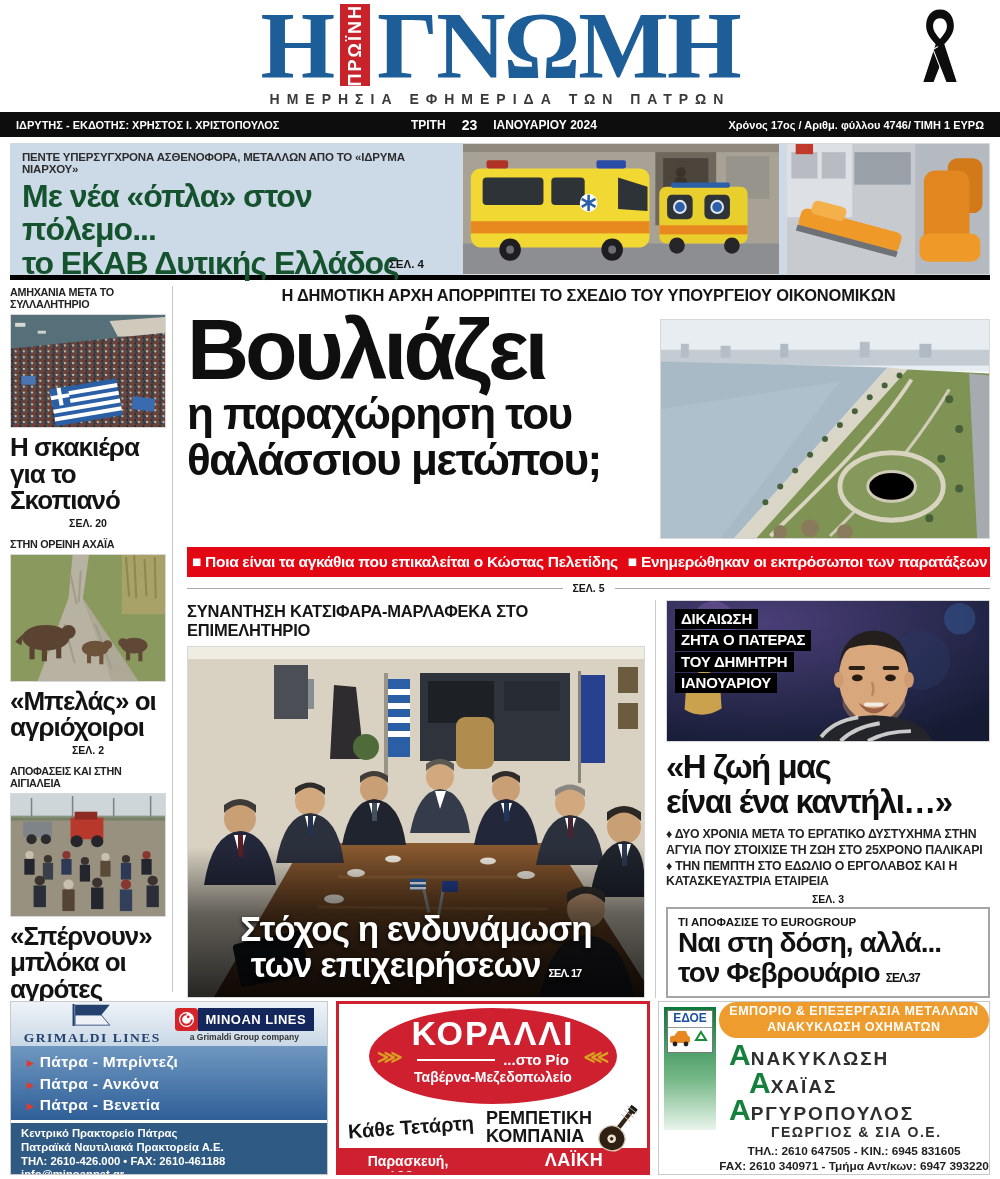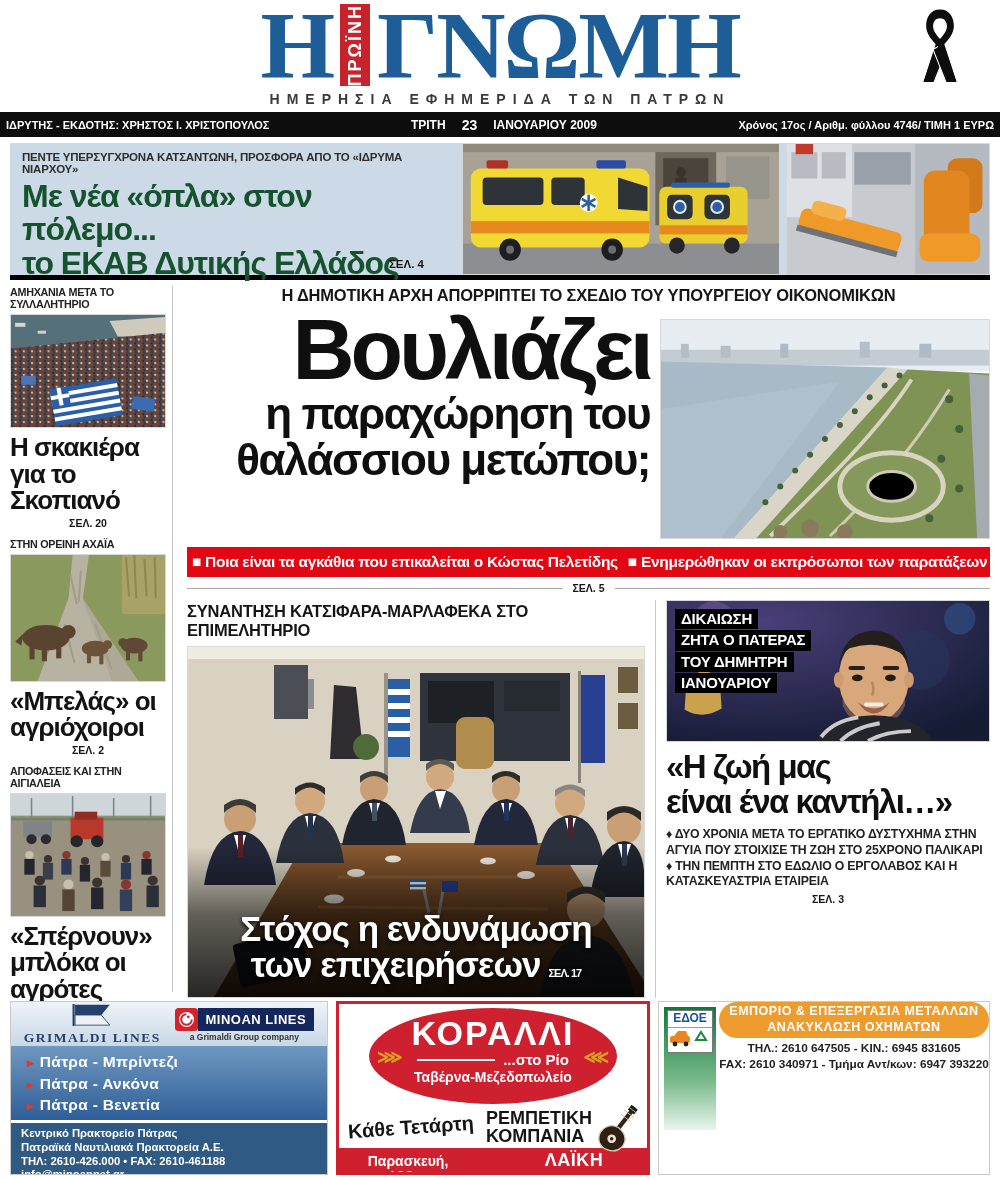--- a/index.html
+++ b/index.html
@@ -13,21 +13,21 @@
         line-height:0.82;color:#1d5e99;letter-spacing:-2px;}
   .logo-box{width:30px;height:82px;background:#c8222b;margin:0 7px;display:flex;
         align-items:center;justify-content:center;}
   .logo-vert{writing-mode:vertical-rl;transform:rotate(180deg);color:#fff;font-weight:bold;
         font-size:18px;letter-spacing:2px;line-height:1;}
   .subtitle{margin-top:5px;font-size:14px;letter-spacing:7px;color:#3a3a3a;font-weight:600;}
   .ribbon{position:absolute;right:34px;top:2px;}
 
   
   .datebar{height:25px;margin:0;background:#0d0d0d;color:#fff;display:flex;
-        justify-content:space-between;align-items:center;padding:0 6px;font-size:11px;font-weight:bold;}
+        justify-content:space-between;align-items:center;padding:0 16px;font-size:11px;font-weight:bold;}
   .datebar .center{font-size:12px;display:flex;align-items:center;gap:16px;}
   .daynum{font-size:14px;line-height:1;}
 
   
   .topstory{display:flex;margin:6px 10px 0;height:132px;border-bottom:5px solid #000;}
   .topstory-text{width:452px;background:#ccd9e6;padding:8px 12px 4px;position:relative;box-sizing:border-box;}
   .ts-kicker{font-size:11.5px;font-weight:600;color:#2d2d2d;letter-spacing:-0.2px;}
   .ts-headline{font-size:32px;font-weight:800;line-height:1.04;letter-spacing:-1px;color:#14532d;margin-top:5px;}
   .ts-page{position:absolute;right:38px;bottom:5px;font-size:11.5px;font-weight:bold;}
   .topstory-photos{flex:1;display:flex;gap:6px;background:#ccd9e6;}
@@ -45,21 +45,21 @@
   .sb-story{margin-bottom:9px;}
   .sb-kicker{font-size:10.8px;font-weight:600;color:#222;margin-bottom:4px;letter-spacing:-0.3px;}
   .sb-photo{height:114px;}
   .sb-photo.h128{height:128px;}
   .sb-photo.h124{height:124px;}
   .sb-headline{font-size:26px;font-weight:800;line-height:1.02;letter-spacing:-1px;color:#131313;margin-top:6px;}
   .sb-page{text-align:center;font-size:10.5px;font-weight:bold;margin-top:3px;}
 
   .main-kicker{text-align:center;font-size:16.5px;font-weight:700;color:#161616;margin:0 0 2px;letter-spacing:-0.2px;}
   .main-top{display:flex;}
-  .main-headline{flex:1;padding-right:10px;min-width:0;text-align:right;}
+  .main-headline{flex:1;padding-right:17px;min-width:0;}
   .h-big{font-size:86px;font-weight:800;letter-spacing:-4px;line-height:0.98;color:#0f0f0f;}
   .h-sub{font-size:44px;font-weight:800;line-height:1.04;letter-spacing:-1.5px;color:#0f0f0f;}
   .seafront{width:330px;height:220px;margin-top:12px;flex:none;}
 
   .red-bar{background:#e30613;color:#fff;font-weight:bold;font-size:15.5px;text-align:center;
         padding:6px 2px;margin-top:8px;letter-spacing:-0.3px;white-space:nowrap;}
   .red-bar span{margin:0 3px;}
   .sel-divider{display:flex;align-items:center;gap:10px;margin:5px 0 6px;}
   .sel-divider .line{flex:1;height:1px;background:#aaa;}
   .sel-divider .txt{font-size:10.5px;font-weight:bold;}
@@ -158,28 +158,28 @@
       <path d="M35 42 L50 88 L37 88 L22 50 Z" fill="#0d0d0d" stroke="#fff" stroke-width="1.2"></path>
       <path fill-rule="evenodd" fill="#0d0d0d" d="M30 4 C19 4 14 13 14 23 C14 32 20 39 30 49 C40 39 46 32 46 23 C46 13 41 4 30 4 Z M30 14 C25 14 22 18 22 23 C22 28 25 32 30 38 C35 32 38 28 38 23 C38 18 35 14 30 14 Z"></path>
     </svg>
   </header>
 
   <div class="datebar">
     <span>ΙΔΡΥΤΗΣ - ΕΚΔΟΤΗΣ: ΧΡΗΣΤΟΣ Ι. ΧΡΙΣΤΟΠΟΥΛΟΣ</span>
     <span class="center">
       <span>ΤΡΙΤΗ</span>
       <span class="daynum">23</span>
-      <span>ΙΑΝΟΥΑΡΙΟΥ 2009</span>
+      <span>ΙΑΝΟΥΑΡΙΟΥ 2024</span>
     </span>
     <span>Χρόνος 17ος / Αριθμ. φύλλου 4746/ ΤΙΜΗ 1 ΕΥΡΩ</span>
   </div>
 
   <section class="topstory">
     <div class="topstory-text">
-      <div class="ts-kicker">ΠΕΝΤΕ ΥΠΕΡΣΥΓΧΡΟΝΑ ΚΑΤΣΑΝΤΩΝΗ, ΠΡΟΣΦΟΡΑ ΑΠΟ ΤΟ «ΙΔΡΥΜΑ ΝΙΑΡΧΟΥ»</div>
+      <div class="ts-kicker">ΠΕΝΤΕ ΥΠΕΡΣΥΓΧΡΟΝΑ ΑΣΘΕΝΟΦΟΡΑ, ΜΕΤΑΛΛΩΝ ΑΠΟ ΤΟ «ΙΔΡΥΜΑ ΝΙΑΡΧΟΥ»</div>
       <div class="ts-headline">
         <div>Με νέα «όπλα» στον πόλεμο...</div>
         <div>το ΕΚΑΒ Δυτικής Ελλάδος</div>
       </div>
       <div class="ts-page">ΣΕΛ. 4</div>
     </div>
     <div class="topstory-photos">
       <div class="photo ts-photo1">
         <svg viewBox="0 0 322 128" preserveAspectRatio="none" aria-hidden="true">
           <rect width="322" height="128" fill="#a8a296"></rect>
@@ -587,20 +587,27 @@
               <span class="ol">ΙΑΝΟΥΑΡΙΟΥ</span>
             </div>
           </div>
           <div class="right-headline">
             <div>«Η ζωή μας</div>
             <div>είναι ένα καντήλι…»</div>
           </div>
           <div class="right-deck">♦ ΔΥΟ ΧΡΟΝΙΑ ΜΕΤΑ ΤΟ ΕΡΓΑΤΙΚΟ ΔΥΣΤΥΧΗΜΑ ΣΤΗΝ ΑΓΥΙΑ ΠΟΥ ΣΤΟΙΧΙΣΕ ΤΗ ΖΩΗ ΣΤΟ 25ΧΡΟΝΟ ΠΑΛΙΚΑΡΙ ♦ ΤΗΝ ΠΕΜΠΤΗ ΣΤΟ ΕΔΩΛΙΟ Ο ΕΡΓΟΛΑΒΟΣ ΚΑΙ Η ΚΑΤΑΣΚΕΥΑΣΤΡΙΑ ΕΤΑΙΡΕΙΑ</div>
           <div class="right-page">ΣΕΛ. 3</div>
 
+          <div class="euro-box">
+            <div class="euro-kicker">ΤΙ ΑΠΟΦΑΣΙΣΕ ΤΟ EUROGROUP</div>
+            <div class="euro-headline">
+              <div>Ναι στη δόση, αλλά...</div>
+              <div><span>τον Φεβρουάριο</span><span class="euro-page">ΣΕΛ.37</span></div>
+            </div>
+          </div>
         </div>
 
       </div>
     </div>
   </div>
 
   <div class="ads">
 
     <div class="ad ad-grimaldi">
       <div class="g-top">
@@ -683,20 +690,26 @@
           <div class="edoe-label">ΕΔΟΕ</div>
           <svg width="42" height="20" viewBox="0 0 42 20" aria-hidden="true">
             <rect x="2" y="8" width="20" height="7" rx="2" fill="#e8861f"></rect>
             <polygon points="6,8 10,3 18,3 20,8" fill="#e8861f"></polygon>
             <circle cx="7" cy="16" r="2.4" fill="#222"></circle>
               <circle cx="18" cy="16" r="2.4" fill="#222"></circle>
             <path d="M33 4 l5 8 h-10 z" stroke="#1b8a3a" stroke-width="2" fill="none"></path>
           </svg>
         </div>
       </div>
+      <div class="a-main">
+        <div class="a-line"><span class="big-a">Α</span><span>ΝΑΚΥΚΛΩΣΗ</span></div>
+        <div class="a-line indent"><span class="big-a">Α</span><span>ΧΑΪΑΣ</span></div>
+        <div class="a-line"><span class="big-a">Α</span><span>ΡΓΥΡΟΠΟΥΛΟΣ</span></div>
+        <div class="a-line small"><span>ΓΕΩΡΓΙΟΣ &amp; ΣΙΑ Ο.Ε.</span></div>
+      </div>
       <div class="a-tel">
         <div>ΤΗΛ.: 2610 647505 - ΚΙΝ.: 6945 831605</div>
         <div>FAX: 2610 340971 - Τμήμα Αντ/κων: 6947 393220</div>
       </div>
 
     </div>
   </div>
 
 </div>
 

